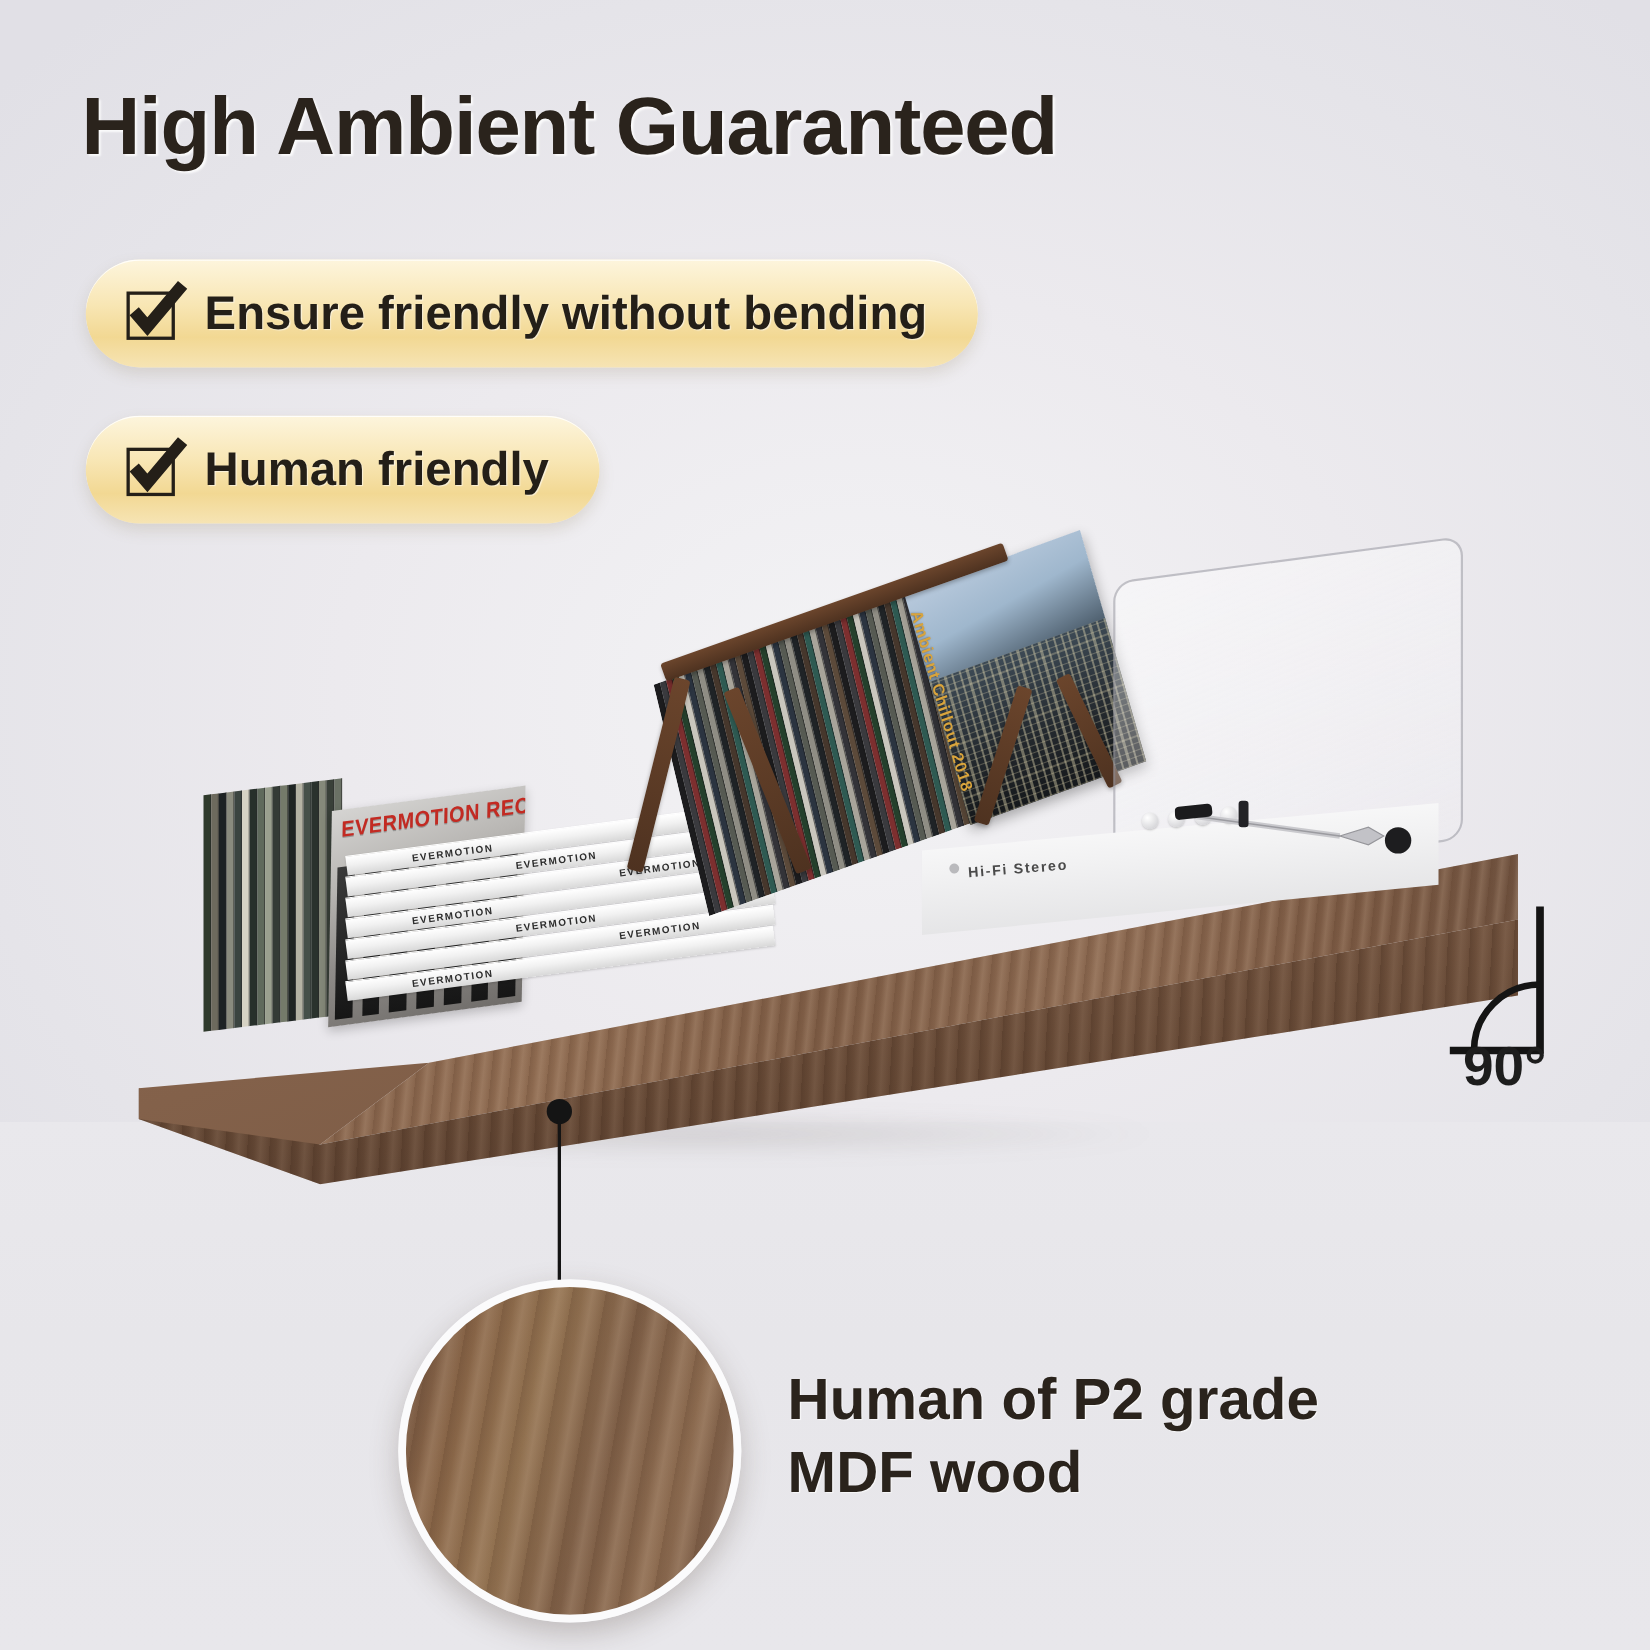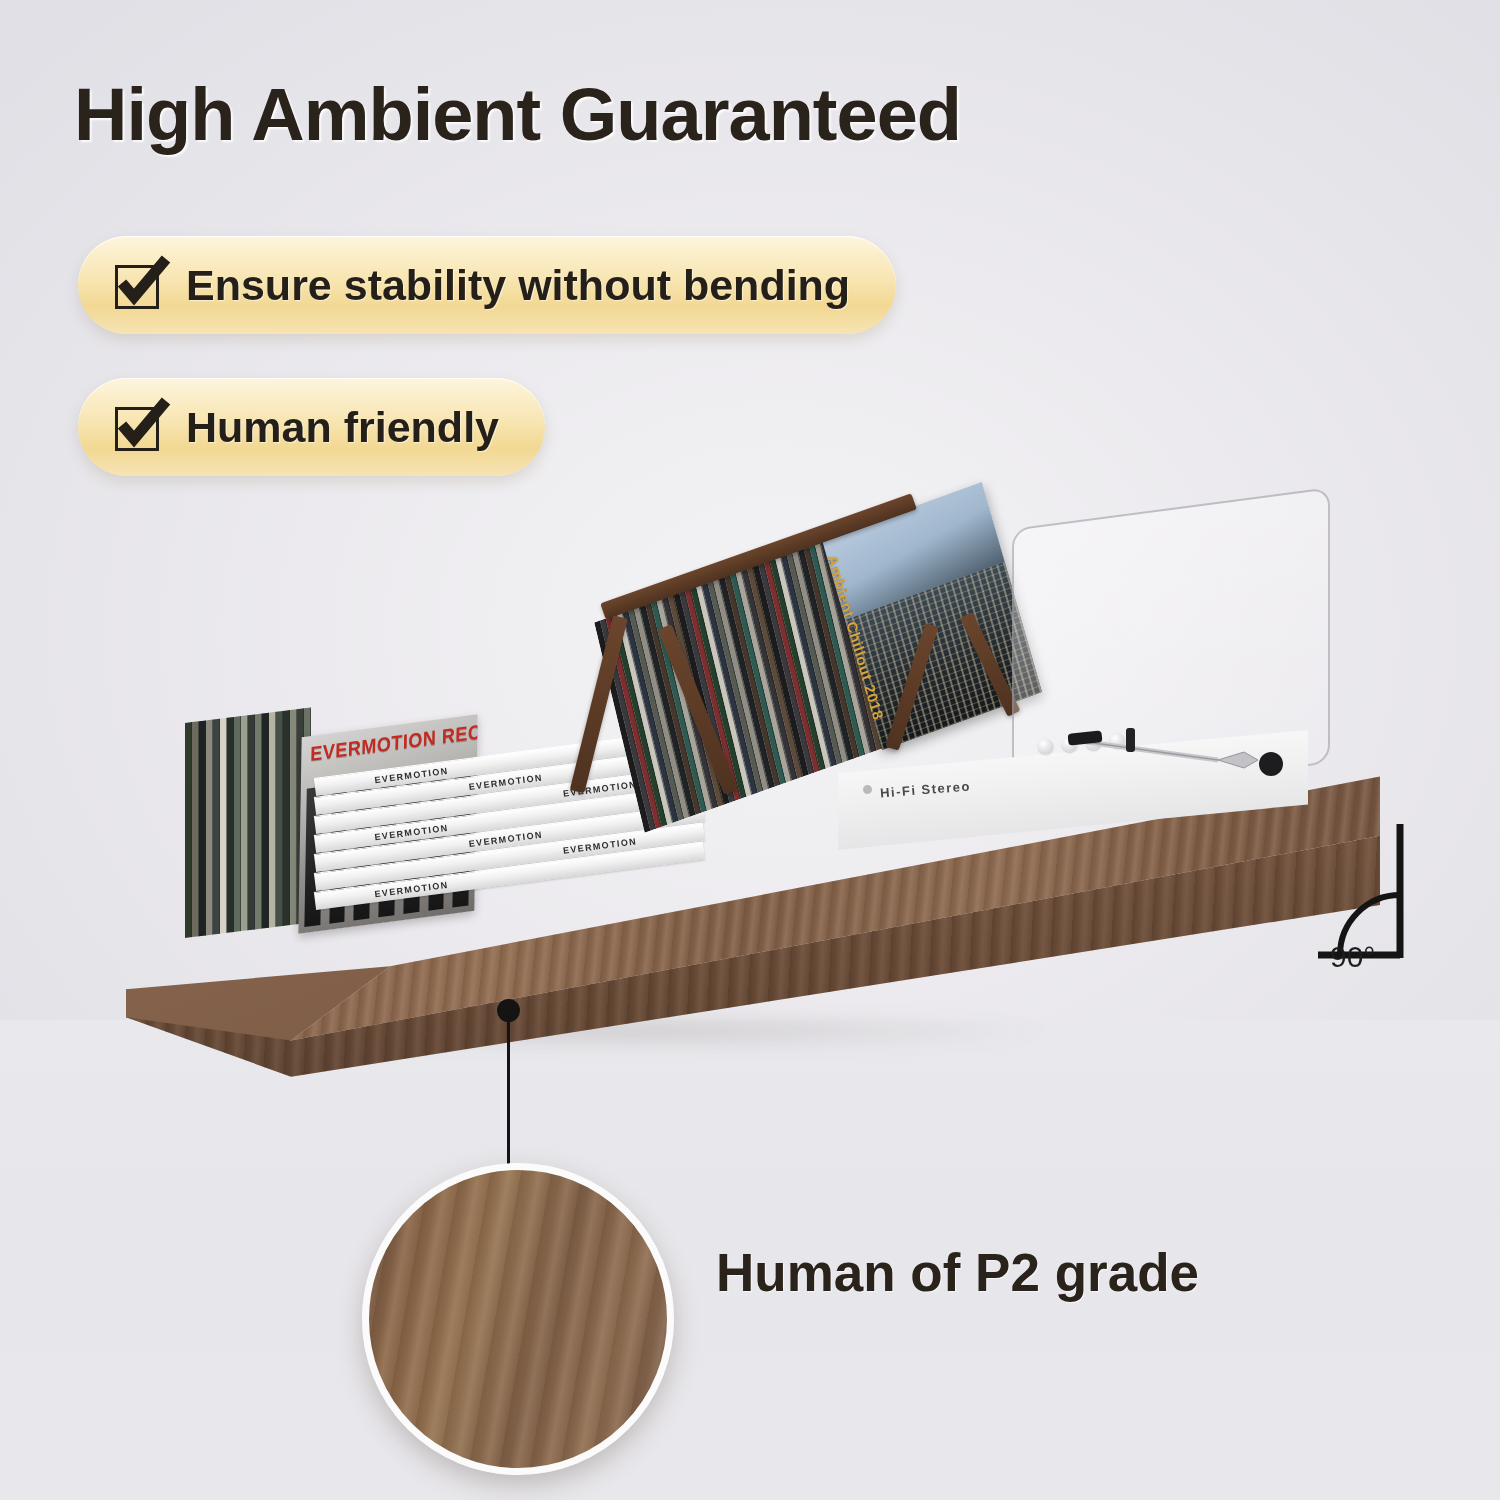--- a/index.html
+++ b/index.html
@@ -183,21 +183,21 @@
     transform:skewY(-7.5deg);
     border:2px solid rgba(150,150,158,.55);
     border-radius:18px;
     background:linear-gradient(165deg, rgba(255,255,255,.42), rgba(248,248,252,.18));
   }
 
   
   .angle{ position:absolute; left:1318px; top:818px; width:110px; height:180px; }
   .angle-lbl{
     position:absolute; left:1330px; top:940px;
-    font-size:30px; font-weight:400; color:#1d1d1d;
+    font-size:50px; font-weight:700; color:#1d1d1d;
   }
 
   
   .cal-dot{ position:absolute; left:497px; top:999px; width:23px; height:23px;
             border-radius:50%; background:#141414; }
   .cal-line{ position:absolute; left:507px; top:1018px; width:3px; height:158px; background:#141414; }
   .mag-circle{
     position:absolute; left:362px; top:1163px; width:312px; height:312px;
     border-radius:50%;
     border:7px solid #fbfbfc;
@@ -220,21 +220,21 @@
 
 <div class="headline">High Ambient Guaranteed</div>
 
 <div class="pill pill-1">
   <span class="chk">
     <span class="box"></span>
     <svg width="60" height="60" viewBox="0 0 60 60" aria-hidden="true">
       <path d="M12 30 L24 44 L56 6" fill="none" stroke="#241f18" stroke-width="11" stroke-linecap="butt" stroke-linejoin="miter"></path>
     </svg>
   </span>
-  <span class="pill-label">Ensure stability without bending</span>
+  <span class="pill-label">Ensure friendly without bending</span>
 </div>
 
 <div class="pill pill-2">
   <span class="chk">
     <span class="box"></span>
     <svg width="60" height="60" viewBox="0 0 60 60" aria-hidden="true">
       <path d="M12 30 L24 44 L56 6" fill="none" stroke="#241f18" stroke-width="11" stroke-linecap="butt" stroke-linejoin="miter"></path>
     </svg>
   </span>
   <span class="pill-label">Human friendly</span>
@@ -397,13 +397,14 @@
   <line x1="-80" y1="137" x2="82" y2="137" stroke="#141414" stroke-width="7"></line>
   <path d="M22 137 A60 60 0 0 1 82 77" fill="none" stroke="#141414" stroke-width="6"></path>
 </svg>
 <div class="angle-lbl">90°</div>
 
 <div class="cal-dot"></div>
 <div class="cal-line"></div>
 <div class="mag-circle"></div>
 <div class="caption">
   <div>Human of P2 grade</div>
+  <div>MDF wood</div>
 </div>
 
 </body></html>

